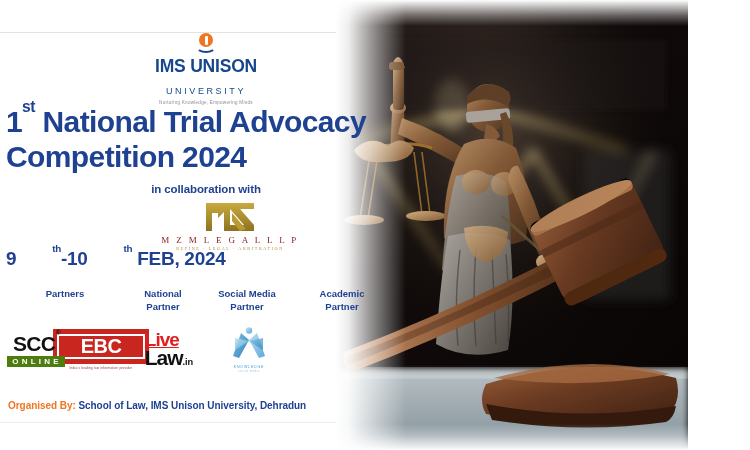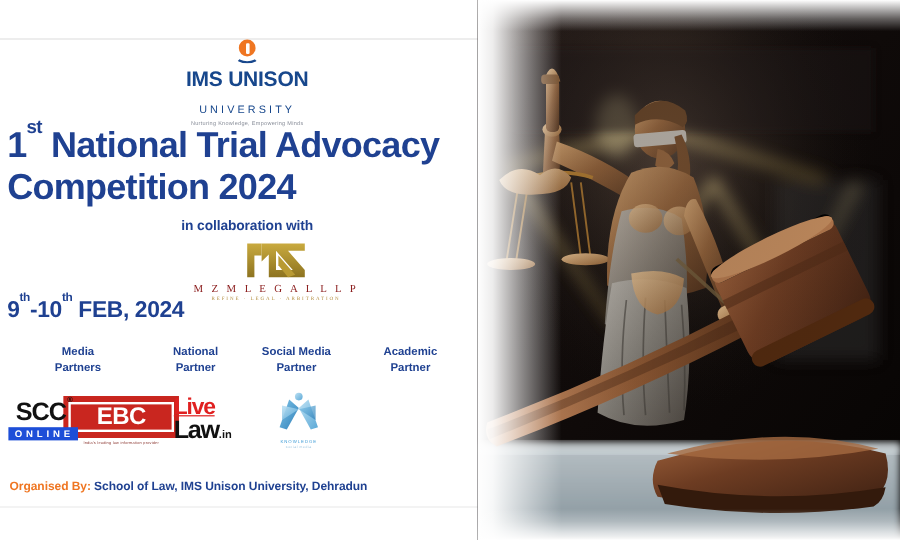--- a/index.html
+++ b/index.html
@@ -5,21 +5,21 @@
   * { box-sizing: border-box; margin: 0; padding: 0; }
   html, body {
     width: 750px; height: 450px;
     background: #ffffff;
     font-family: "Liberation Sans", sans-serif;
     overflow: hidden;
   }
 
   .poster {
     position: relative;
-    width: 750px; height: 450px;
+    width: 688px; height: 450px;
     background: #ffffff;
   }
 
   
   .top-rule {
     position: absolute;
     left: 0; top: 32px; width: 410px; height: 1px;
     background: #e2e2e2;
   }
   .bottom-rule {
@@ -131,21 +131,21 @@
     font-family: "Liberation Serif", serif;
     font-size: 4.2px; letter-spacing: 1.6px; color: #b08a3a;
     margin-top: 1px;
   }
 
   
   .dates {
     position: absolute; left: 6px; top: 248px;
     font-size: 19px; font-weight: 700; color: #1f4191; letter-spacing: -0.3px;
   }
-  .dates sup { font-size: 0.52em; top: -0.6em; position: relative; }
+  .dates sup { font-size: 0.52em; top: -0.6em; position: relative; margin-left: 36px; }
 
   
   .partner-heads {
     position: absolute; left: 6px; top: 288px; width: 404px;
     display: flex;
   }
   .p-head {
     font-size: 9.5px; font-weight: 700; color: #1f4191;
     text-align: center; line-height: 1.35;
   }
@@ -162,21 +162,21 @@
   .logo-cell { display: flex; align-items: center; justify-content: center; }
 
   
   .scc { width: 68px; text-align: center; }
   .scc-top {
     font-size: 21px; font-weight: 700; color: #111111;
     letter-spacing: -0.8px; line-height: 1; position: relative; display: inline-block;
   }
   .scc-top sup { font-size: 0.3em; position: relative; top: -1.15em; left: 1px; }
   .scc-bot {
-    background: #1d4ed8; color: #ffffff;
+    background: #4d7c0f; color: #ffffff;
     font-size: 8px; font-weight: 700; letter-spacing: 3.2px;
     padding: 1px 3px 1px 5px; margin-top: 1px; display: block;
     position: relative;
   }
 
   
   .ebc { width: 62px; text-align: center; }
   .ebc-box {
     background: #c9261f; color: #ffffff;
     font-size: 20px; font-weight: 700; letter-spacing: -0.5px;
@@ -416,21 +416,20 @@
       <div class="mzm-name">M Z M   L E G A L   L L P</div>
       <div class="mzm-tag">REFINE  ·  LEGAL  ·  ARBITRATION</div>
     </div>
 
     <div class="dates">
       <span>9</span><sup>th</sup><span>-</span><span>10</span><sup>th</sup><span> FEB, 2024</span>
     </div>
 
     <div class="partner-heads">
       <div class="p-head media">
-        <div>Media</div>
         <div>Partners</div>
       </div>
       <div class="p-head outreach">
         <div>National</div>
         <div>Partner</div>
       </div>
       <div class="p-head social">
         <div>Social Media</div>
         <div>Partner</div>
       </div>

